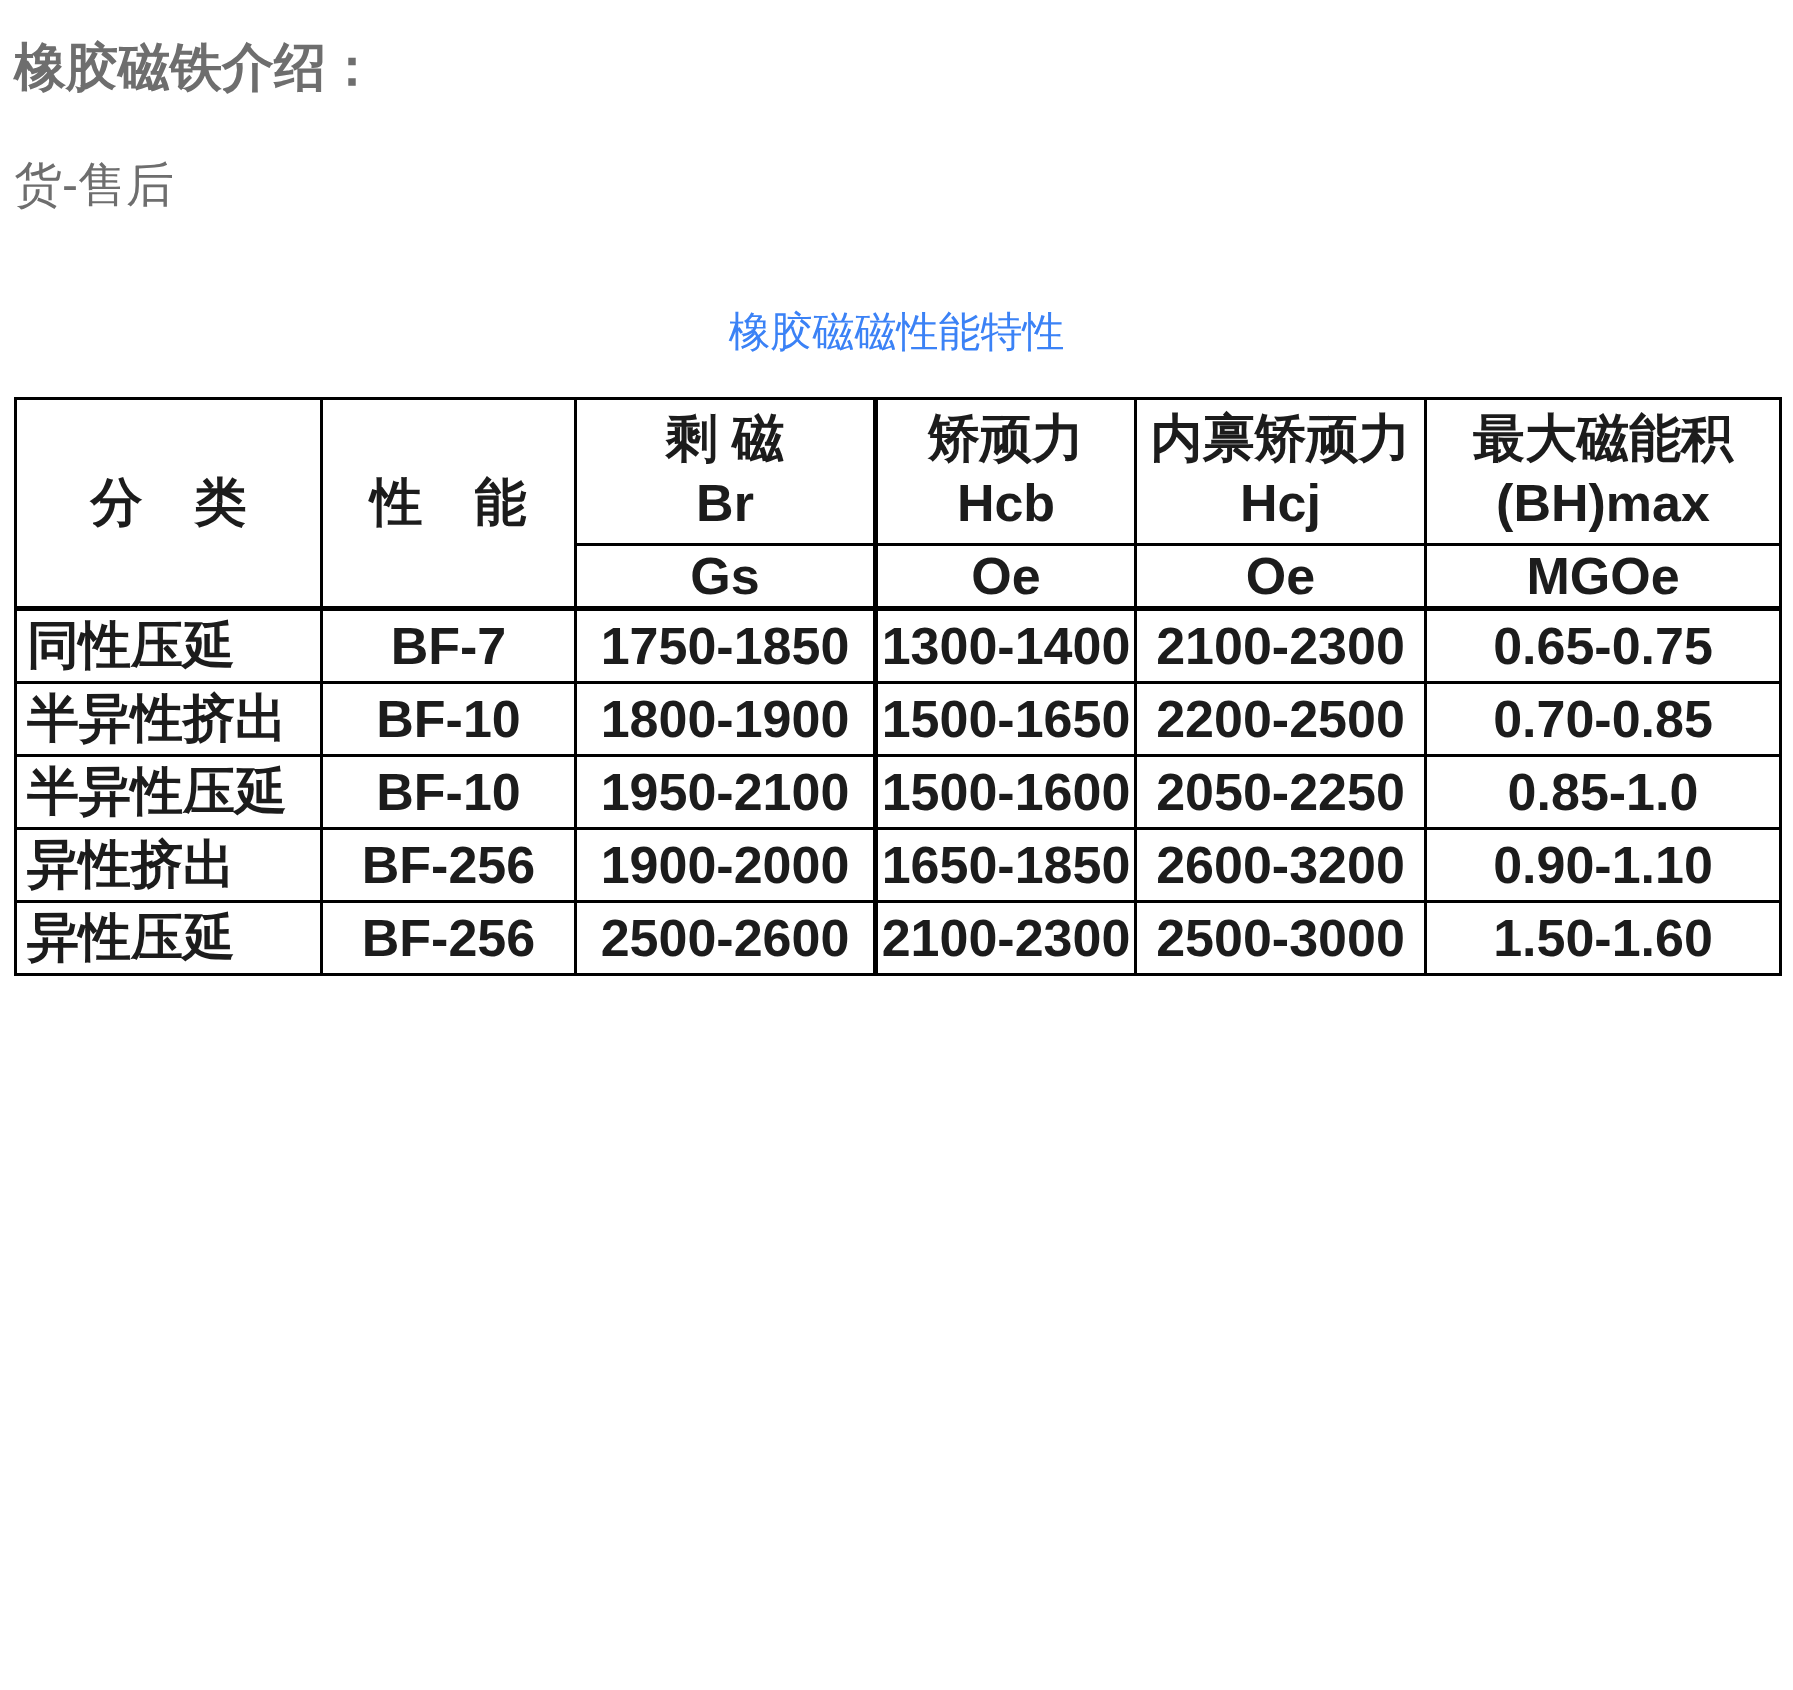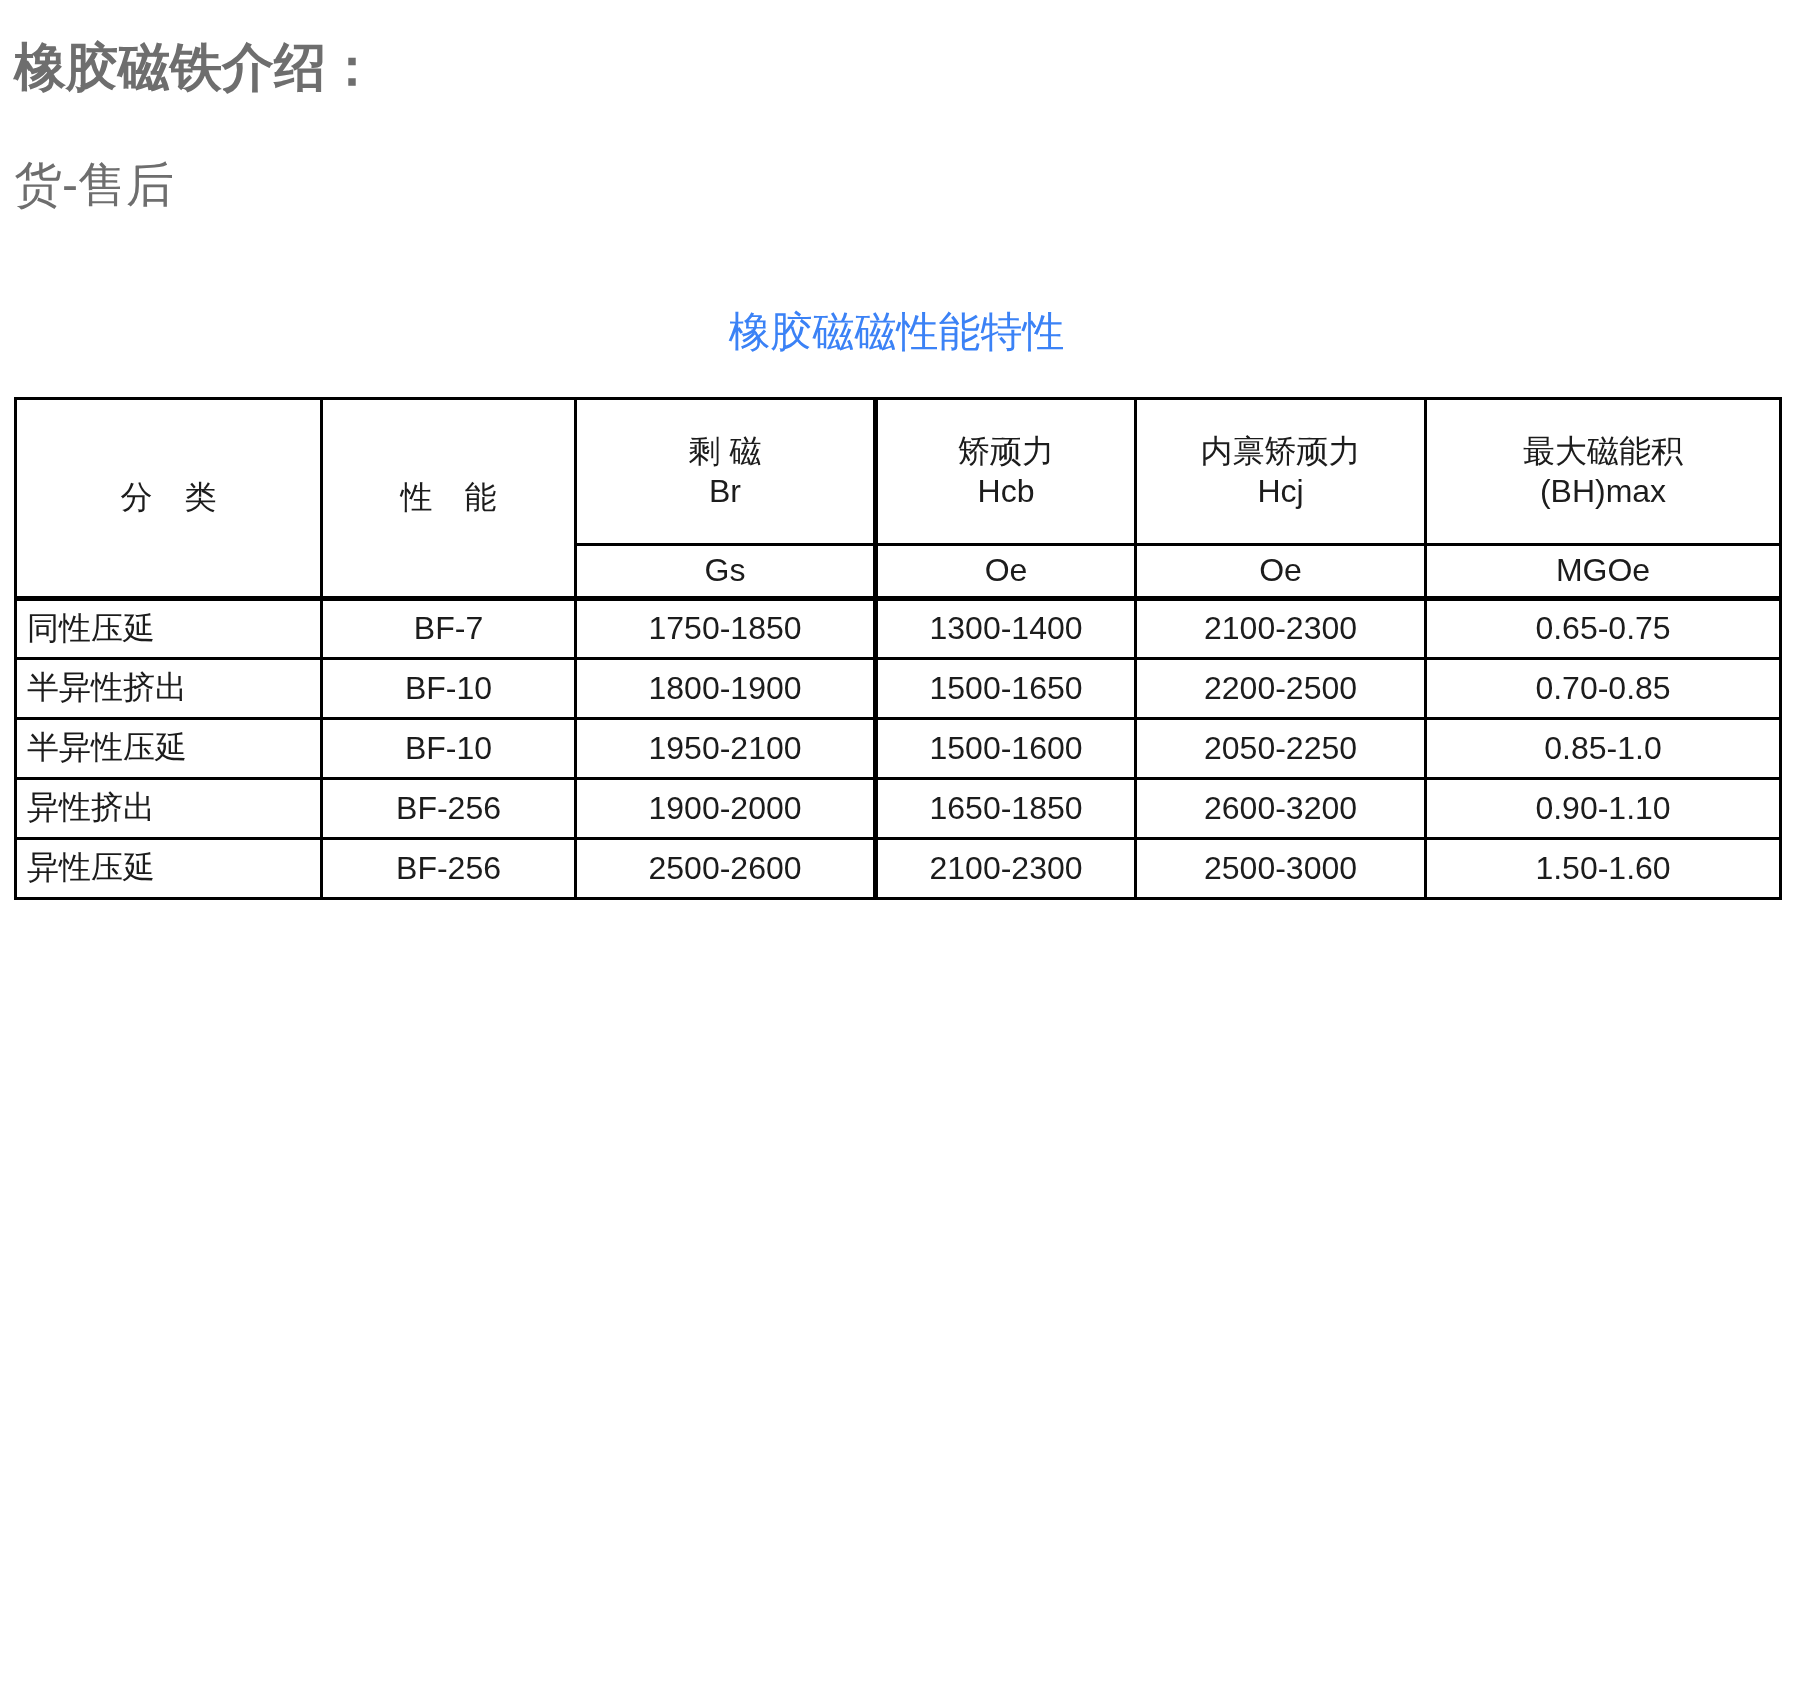--- a/index.html
+++ b/index.html
@@ -56,22 +56,22 @@
   }
   table.props {
     margin-top: 42px;
     width: 1765px;
     table-layout: fixed;
     border-collapse: collapse;
     color: var(--table-text, #1c1c1c);
   }
   table.props th, table.props td {
     border: 3px solid var(--border, #000);
-    font-weight: normal;
-    font-size: 32px;
+    font-weight: bold;
+    font-size: 52px;
     text-align: center;
     padding: 0;
     overflow: hidden;
   }
   table.props .hrow1 th { height: 146px; }
   table.props .hrow2 th { height: 54px; }
   table.props .drow td { height: 60px; text-align: center; }
   table.props .drow td.cat {
     text-align: left;
     padding-left: 10px;

